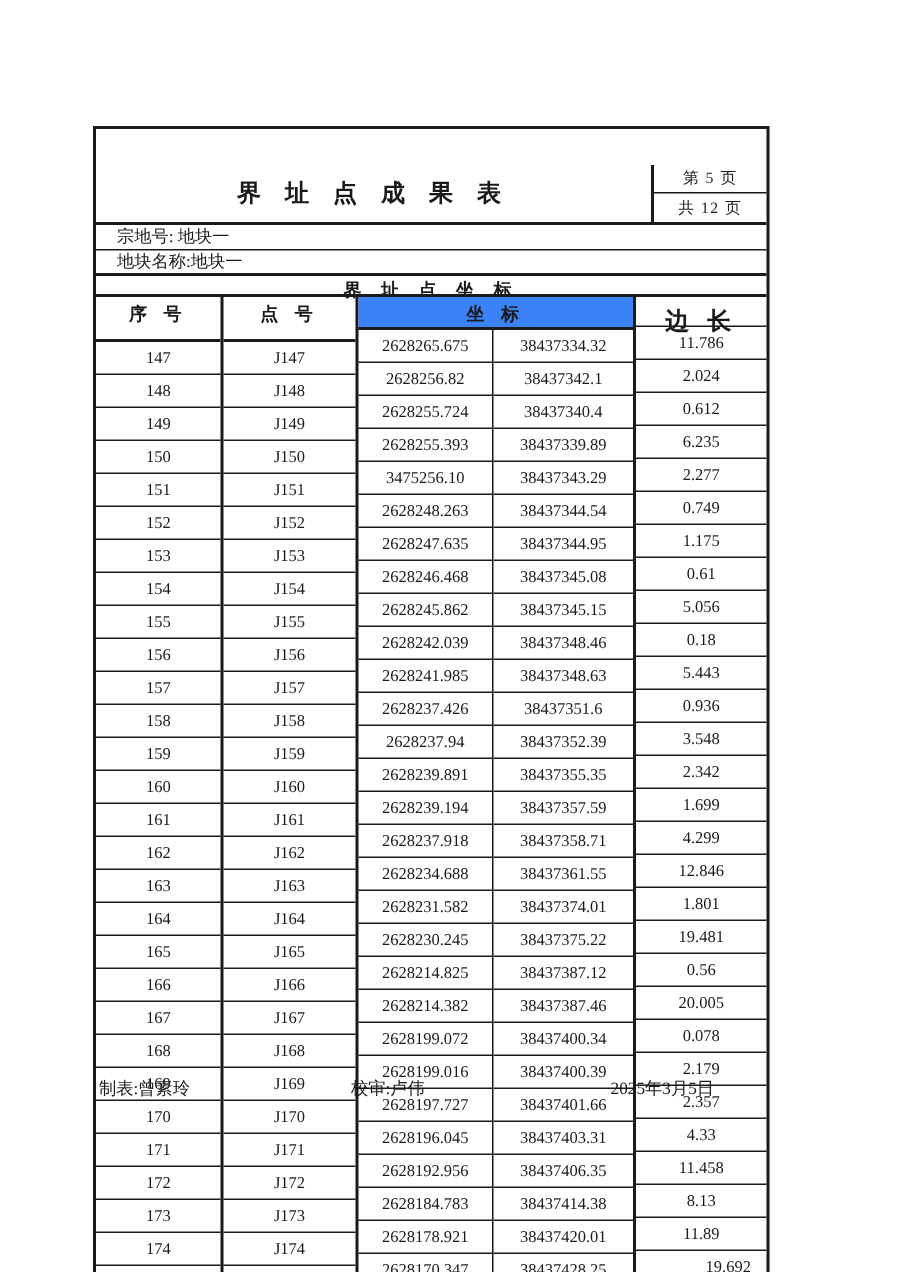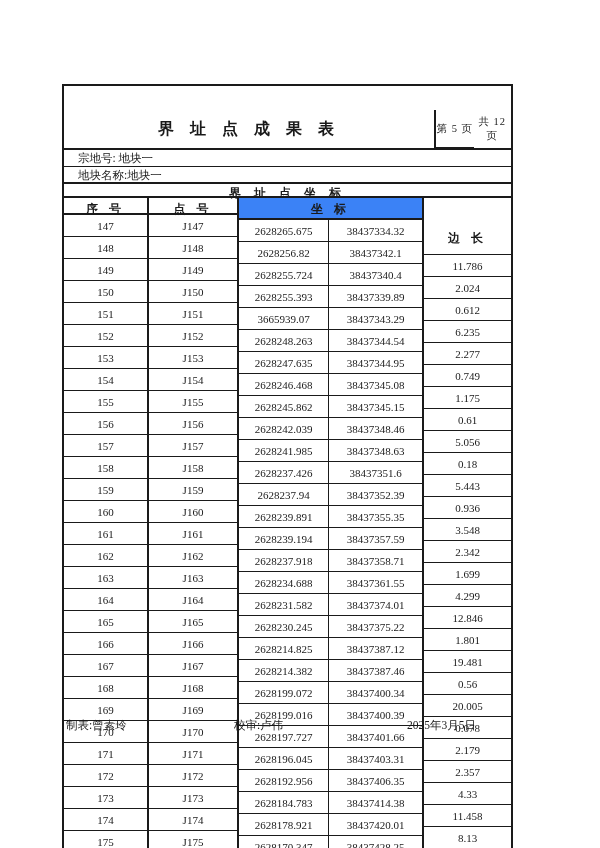--- a/index.html
+++ b/index.html
@@ -50,21 +50,21 @@
     display: flex;
     align-items: center;
     justify-content: center;
     box-sizing: border-box;
   }
   .page-num-cell {
     flex: 0 0 77px;
     border-left: 2px solid #1a1a1a;
     box-sizing: border-box;
     display: flex;
-    flex-direction: row;
+    flex-direction: column;
   }
   .page-num-line {
     flex: 1 1 50%;
     font-size: 10.5px;
     text-align: center;
     letter-spacing: 1px;
     display: flex;
     align-items: center;
     justify-content: center;
     box-sizing: border-box;
@@ -109,21 +109,21 @@
     position: relative;
   }
   .col-seq   { flex: 0 0 85px;  border-right: 2px solid #1a1a1a; }
   .col-pt    { flex: 0 0 90px;  border-right: 2px solid #1a1a1a; }
   .col-x     { flex: 0 0 90px;  border-right: 1px solid #1a1a1a; }
   .col-y     { flex: 0 0 95px;  border-right: 2px solid #1a1a1a; }
   .col-len   { flex: 1 1 auto; }
 
   
   .hcell {
-    height: 17px;
+    height: 30px;
     line-height: 22px;
     text-align: center;
     font-size: 12px;
     font-weight: bold;
     letter-spacing: 4px;
     border-bottom: 2px solid #1a1a1a;
     box-sizing: border-box;
   }
   .hcell-coord {
     height: 22px;
@@ -148,29 +148,28 @@
     letter-spacing: 4px;
     background: #3b82f6;
     border-bottom: 2px solid #1a1a1a;
     border-right: 2px solid #1a1a1a;
     box-sizing: border-box;
     z-index: 3;
   }
 
   
   .hcell-len {
-    height: 33px;
+    height: 20px;
     line-height: 33px;
     text-align: center;
-    font-size: 12px;
+    font-size: 16px;
     font-weight: bold;
     letter-spacing: 4px;
     border-bottom: 1px solid #1a1a1a;
     box-sizing: border-box;
-    margin-top: 24px;
   }
 
   .dcell {
     height: 22px;
     line-height: 22px;
     text-align: center;
     font-size: 11px;
     border-bottom: 1px solid #1a1a1a;
     box-sizing: border-box;
     white-space: nowrap;
@@ -298,21 +297,21 @@
       </div>
 
       <div class="col col-x">
         <div class="coord-span">坐 标</div>
         <div class="hcell-coord">&nbsp;</div>
         <div id="body-x">
             <div class="dcell">2628265.675</div>
             <div class="dcell">2628256.82</div>
             <div class="dcell">2628255.724</div>
             <div class="dcell">2628255.393</div>
-            <div class="dcell">3665939.07</div>
+            <div class="dcell">3475256.10</div>
             <div class="dcell">2628248.263</div>
             <div class="dcell">2628247.635</div>
             <div class="dcell">2628246.468</div>
             <div class="dcell">2628245.862</div>
             <div class="dcell">2628242.039</div>
             <div class="dcell">2628241.985</div>
             <div class="dcell">2628237.426</div>
             <div class="dcell">2628237.94</div>
             <div class="dcell">2628239.891</div>
             <div class="dcell">2628239.194</div>

